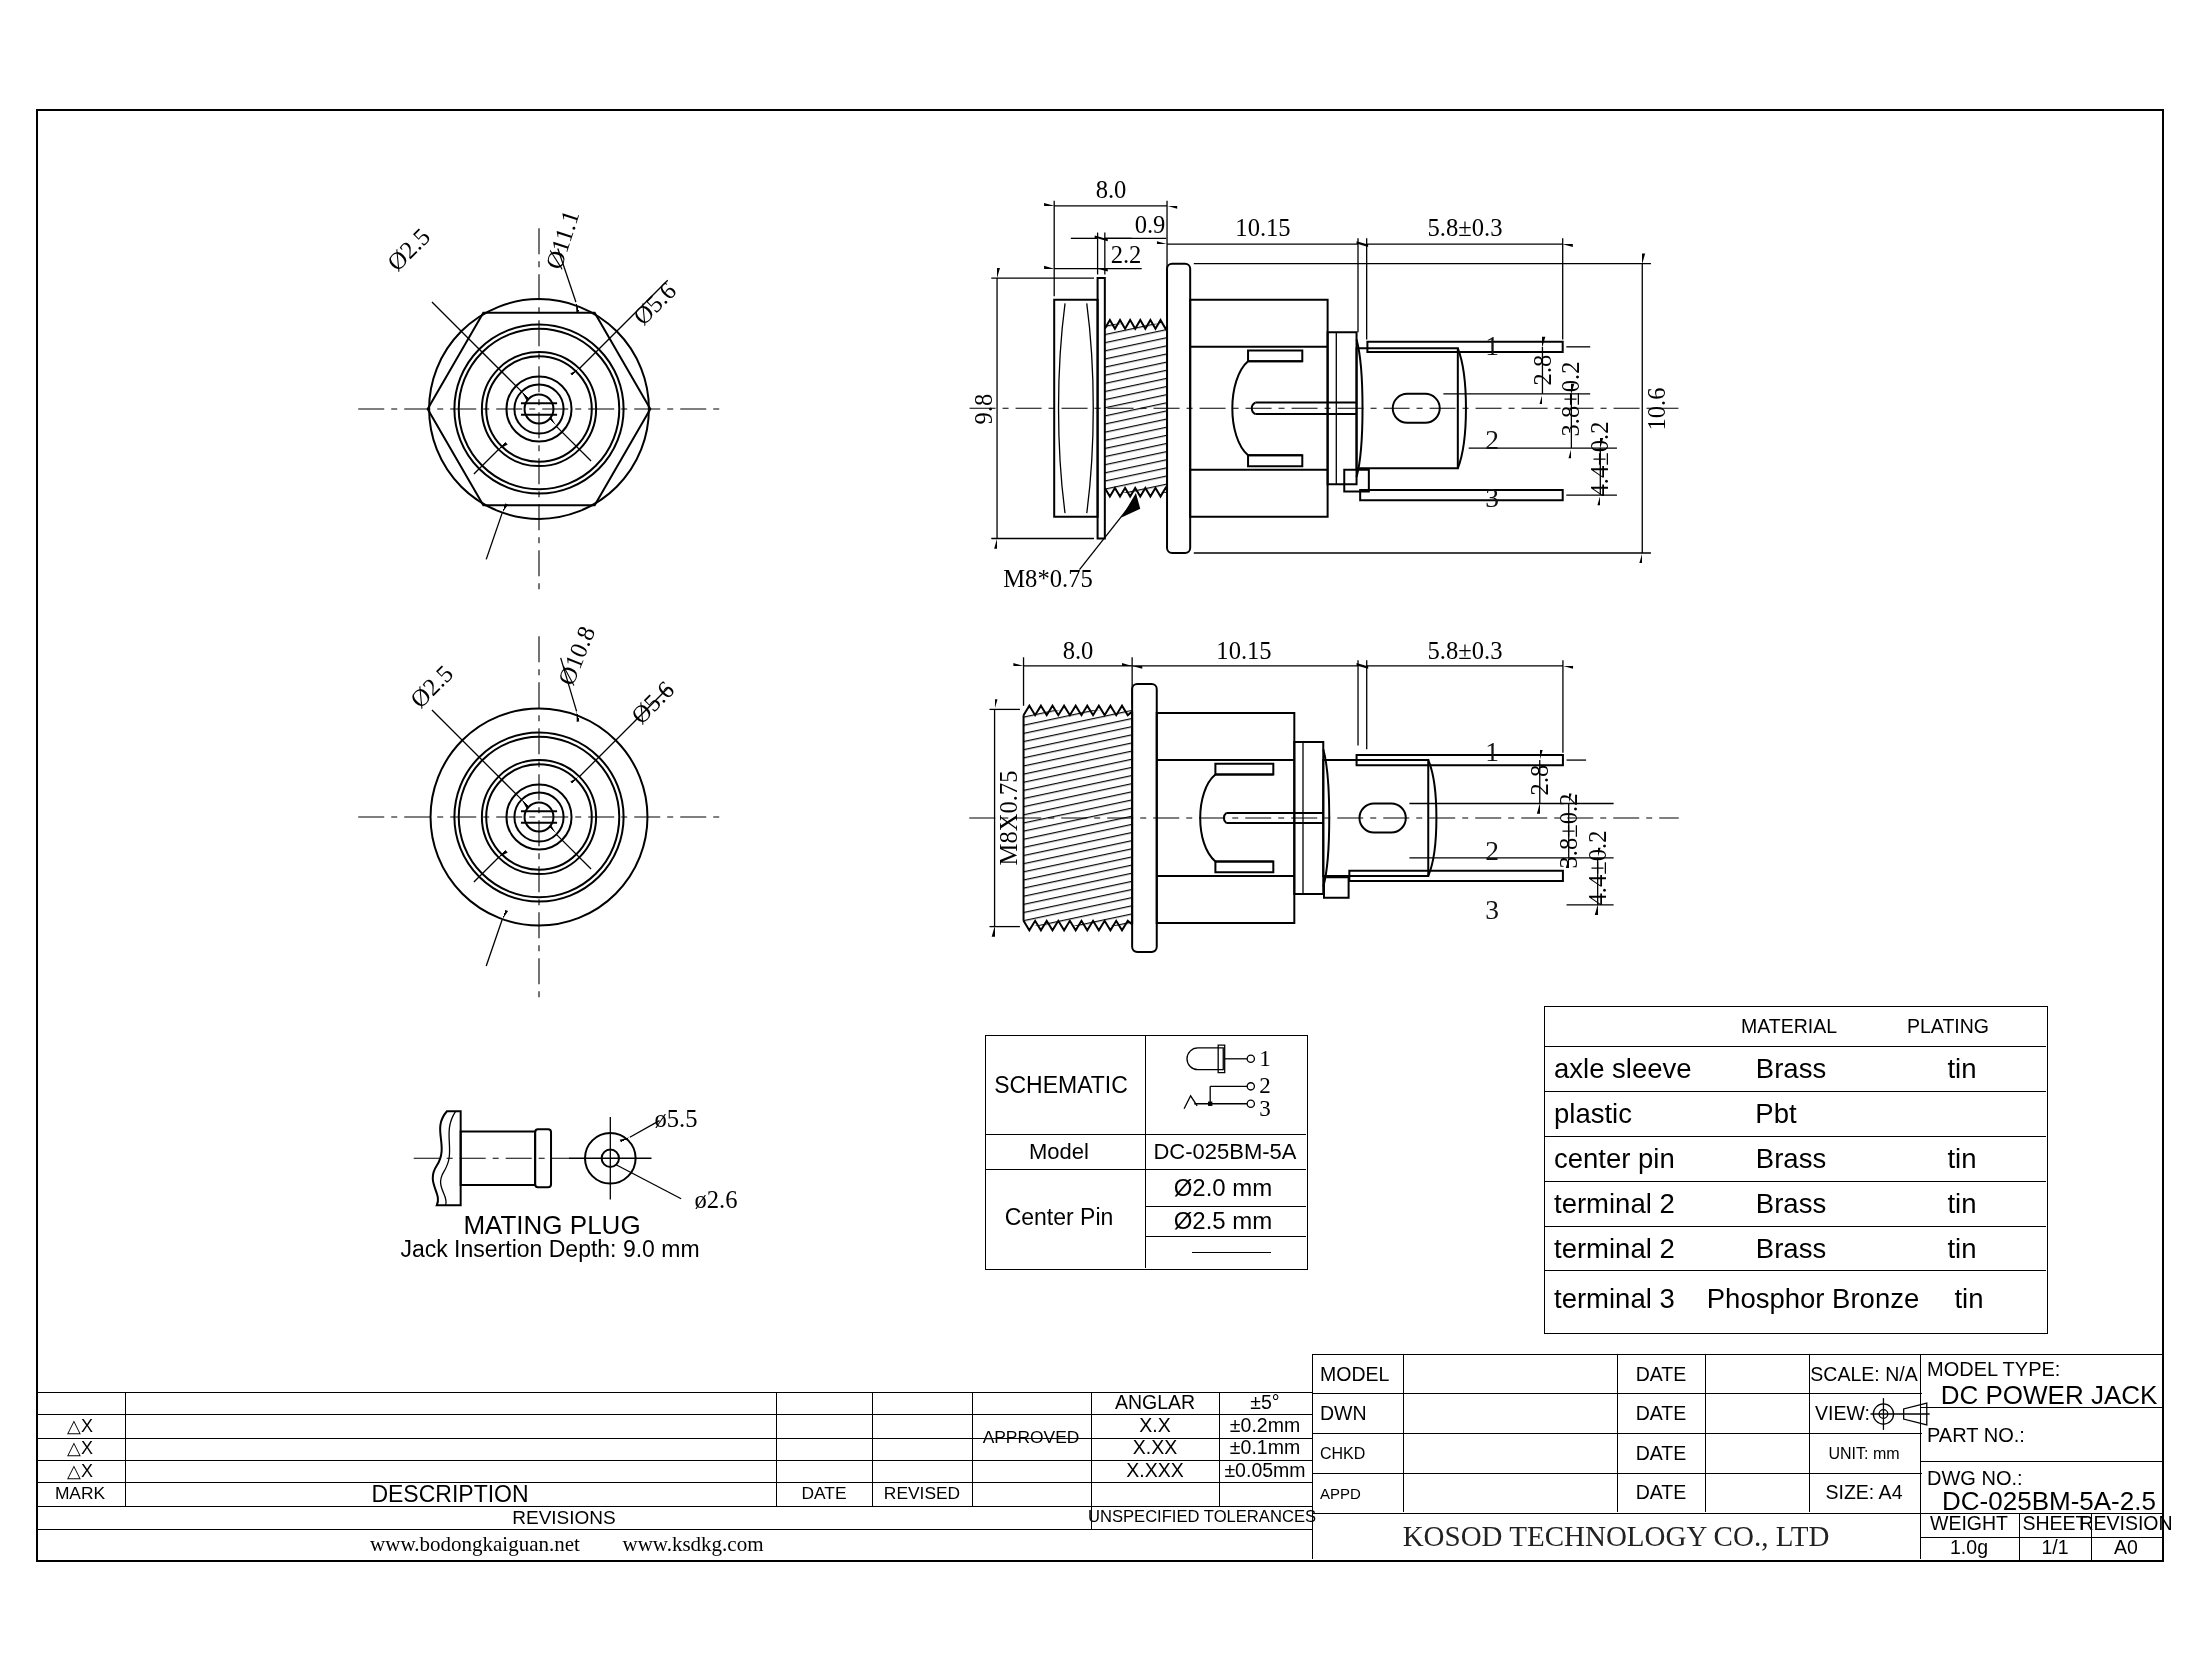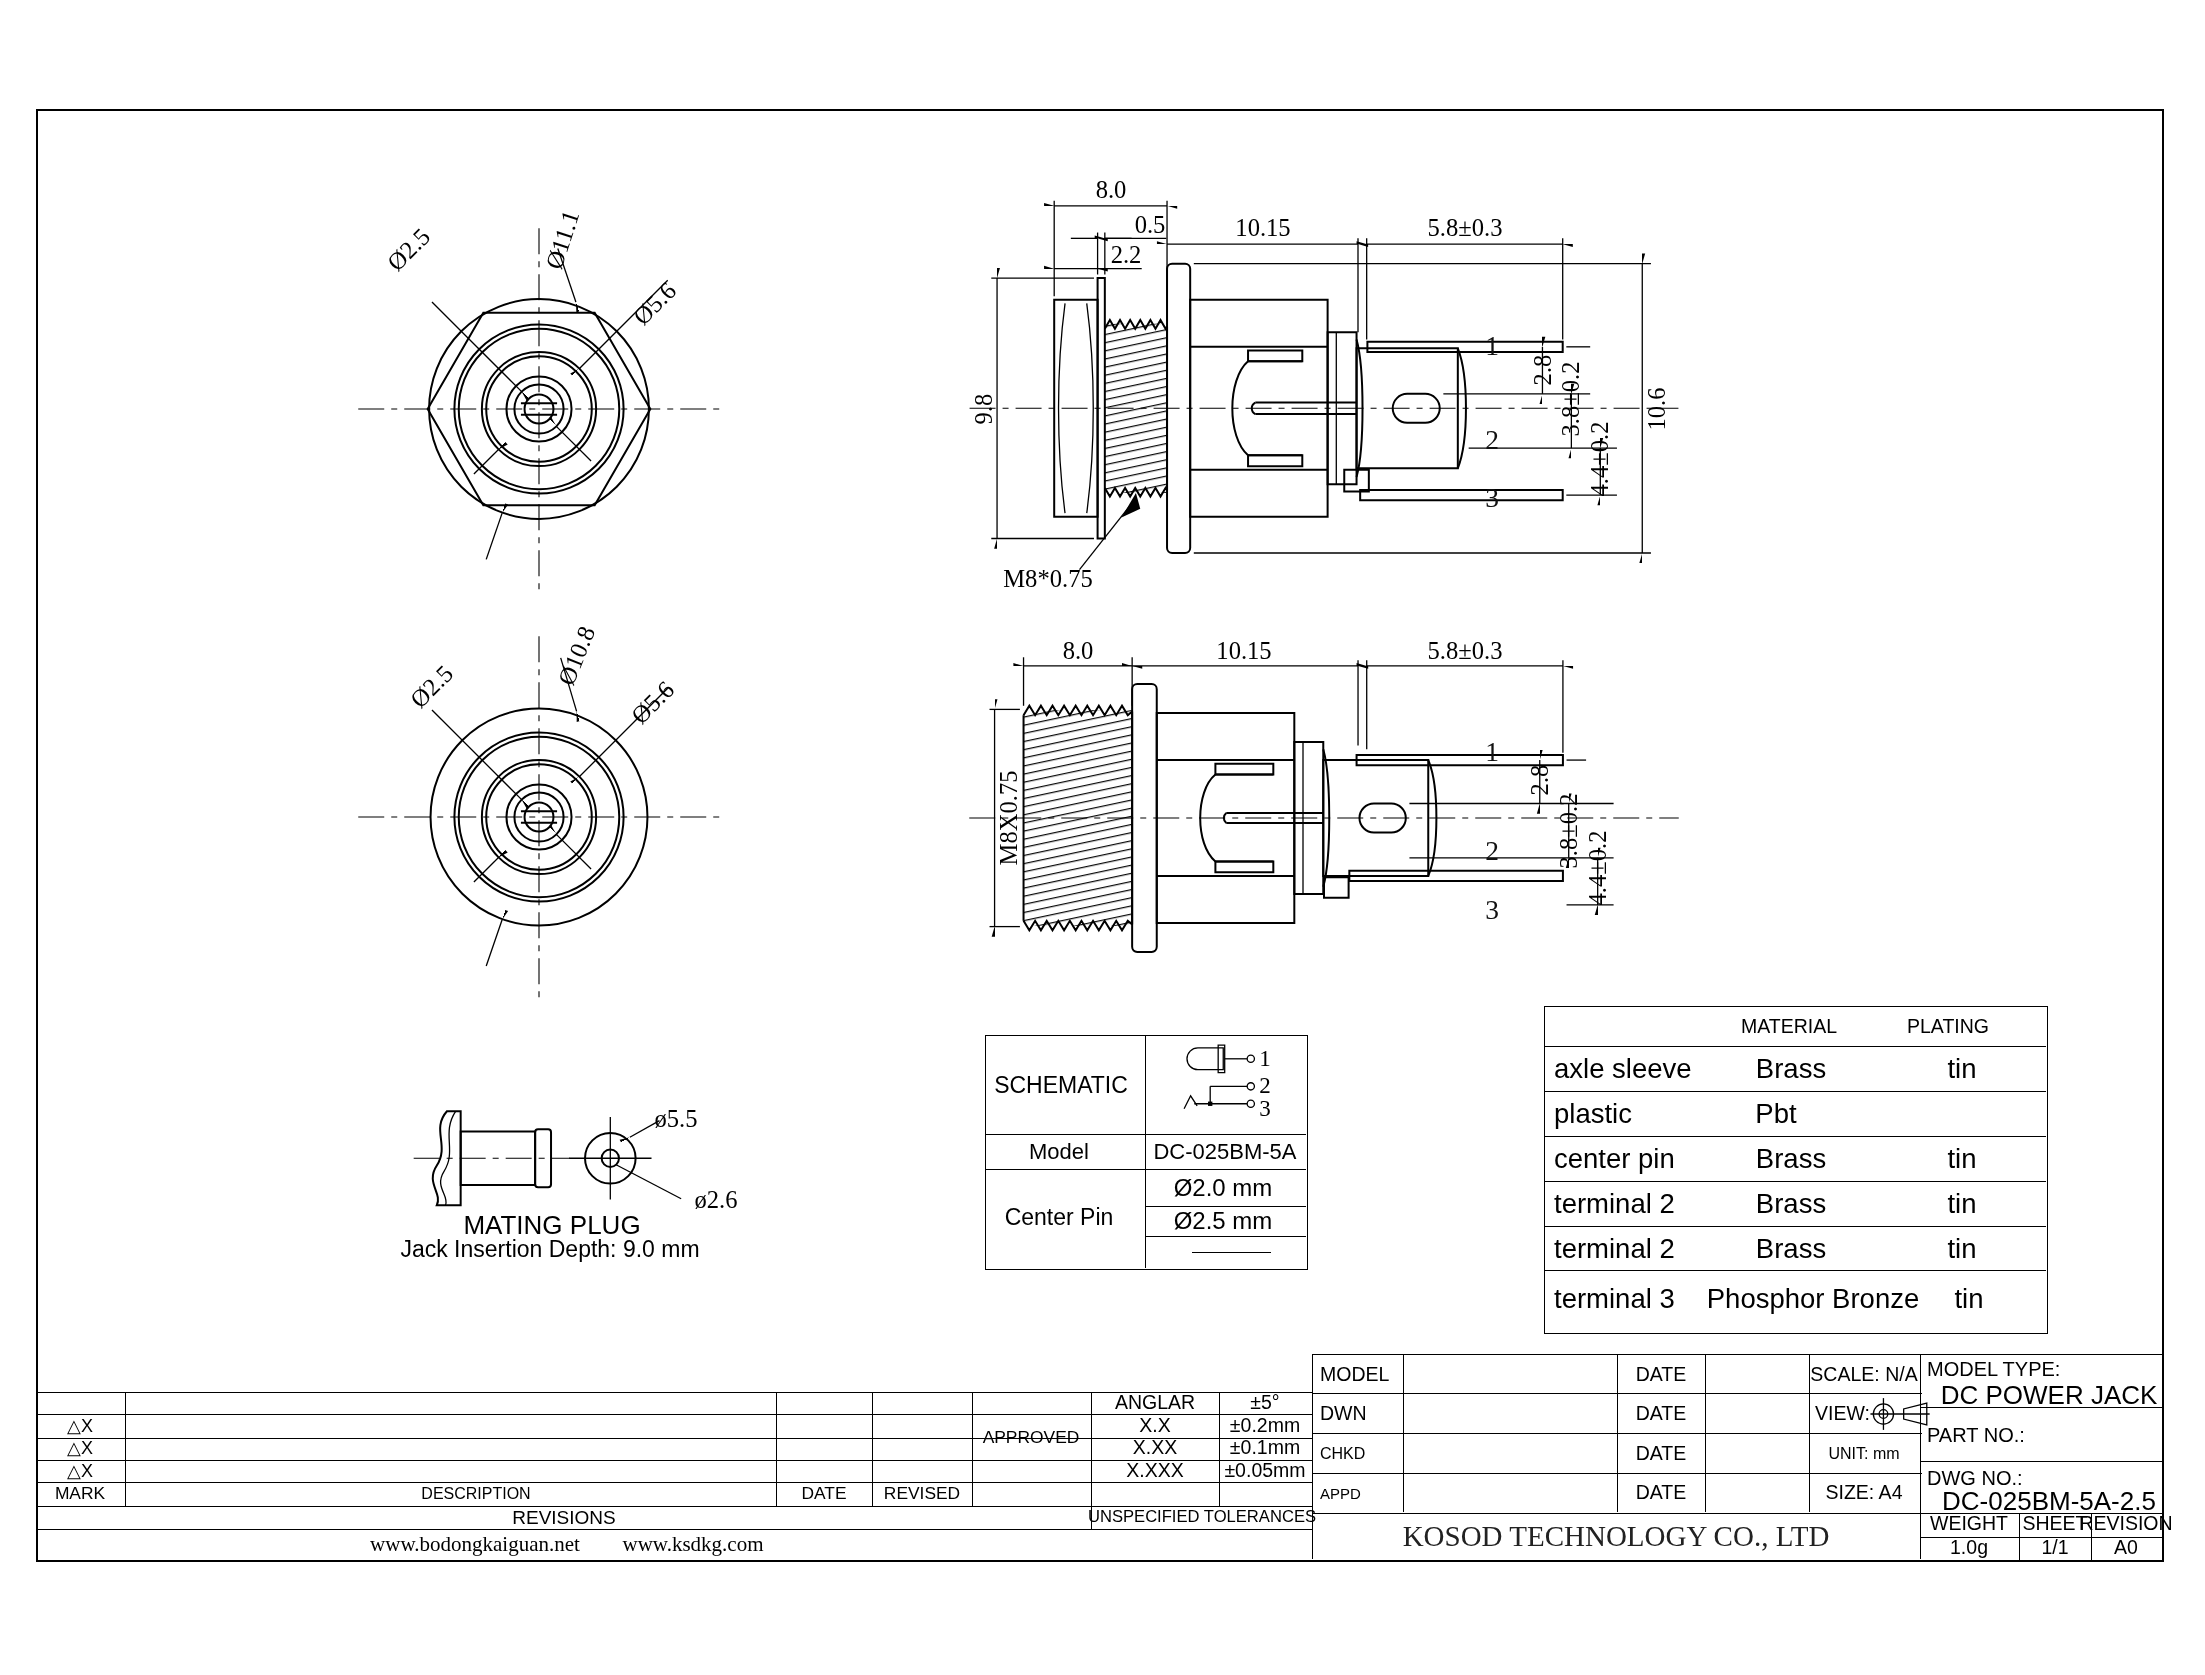--- a/index.html
+++ b/index.html
@@ -138,21 +138,21 @@
     <line class="lt" x1="802" y1="250" x2="802" y2="315" marker-start="url(#bS)" marker-end="url(#bE)"></line>
     <line class="lt" x1="700" y1="390" x2="905" y2="390"></line>
     <line class="lt" x1="842" y1="315" x2="842" y2="390" marker-start="url(#bS)" marker-end="url(#bE)"></line>
     <line class="lt" x1="835" y1="455" x2="905" y2="455"></line>
     <line class="lt" x1="882" y1="390" x2="882" y2="455" marker-start="url(#bS)" marker-end="url(#bE)"></line>
 
     <line class="lt" x1="162" y1="558" x2="233" y2="468"></line>
     <polygon points="240,452 220,486 246,474" fill="#000"></polygon>
   </svg>
   <div class="t dim" style="left:1111px;top:190px">8.0</div>
-  <div class="t dim" style="left:1150px;top:225px">0.5</div>
+  <div class="t dim" style="left:1150px;top:225px">0.9</div>
   <div class="t dim" style="left:1126px;top:255px">2.2</div>
   <div class="t dim" style="left:1263px;top:228px">10.15</div>
   <div class="t dim" style="left:1465px;top:228px">5.8±0.3</div>
   <div class="t dim r90" style="left:984px;top:409px">9.8</div>
   <div class="t dim r90" style="left:1543px;top:370px">2.8</div>
   <div class="t dim r90" style="left:1571px;top:399px">3.8±0.2</div>
   <div class="t dim r90" style="left:1600px;top:459px">4.4±0.2</div>
   <div class="t dim r90" style="left:1657px;top:409px">10.6</div>
   <div class="t dim" style="left:1048px;top:579px">M8*0.75</div>
   <div class="t pin" style="left:1492px;top:346px">1</div>
@@ -359,21 +359,21 @@
   <div class="vl" style="left:776px;top:1392px;width:1.4px;height:114px"></div>
   <div class="vl" style="left:872px;top:1392px;width:1.4px;height:114px"></div>
   <div class="vl" style="left:972px;top:1392px;width:1.4px;height:114px"></div>
   <div class="vl" style="left:1091px;top:1392px;width:1.4px;height:137px"></div>
   <div class="vl" style="left:1219px;top:1392px;width:1.4px;height:114px"></div>
   <div class="vl" style="left:1312px;top:1354px;width:1.4px;height:205px"></div>
   <div class="t san" style="left:80px;top:1426px;font-size:18px">△X</div>
   <div class="t san" style="left:80px;top:1448px;font-size:18px">△X</div>
   <div class="t san" style="left:80px;top:1471px;font-size:18px">△X</div>
   <div class="t san" style="left:80px;top:1494px;font-size:17.4px">MARK</div>
-  <div class="t san" style="left:476px;top:1494px;font-size:16px">DESCRIPTION</div>
+  <div class="t san" style="left:450px;top:1494px;font-size:23px">DESCRIPTION</div>
   <div class="t san" style="left:824px;top:1494px;font-size:17.4px">DATE</div>
   <div class="t san" style="left:922px;top:1494px;font-size:17.4px">REVISED</div>
   <div class="t san" style="left:1031px;top:1438px;font-size:17.4px">APPROVED</div>
   <div class="t san" style="left:564px;top:1517px;font-size:19px">REVISIONS</div>
   <div class="t ser" style="left:475px;top:1544px;font-size:21px">www.bodongkaiguan.net</div>
   <div class="t ser" style="left:693px;top:1544px;font-size:21px">www.ksdkg.com</div>
   <div class="t san" style="left:1155px;top:1403px;font-size:19.5px">ANGLAR</div>
   <div class="t san" style="left:1265px;top:1403px;font-size:19.5px">±5°</div>
   <div class="t san" style="left:1155px;top:1426px;font-size:19.5px">X.X</div>
   <div class="t san" style="left:1265px;top:1426px;font-size:19.5px">±0.2mm</div>

